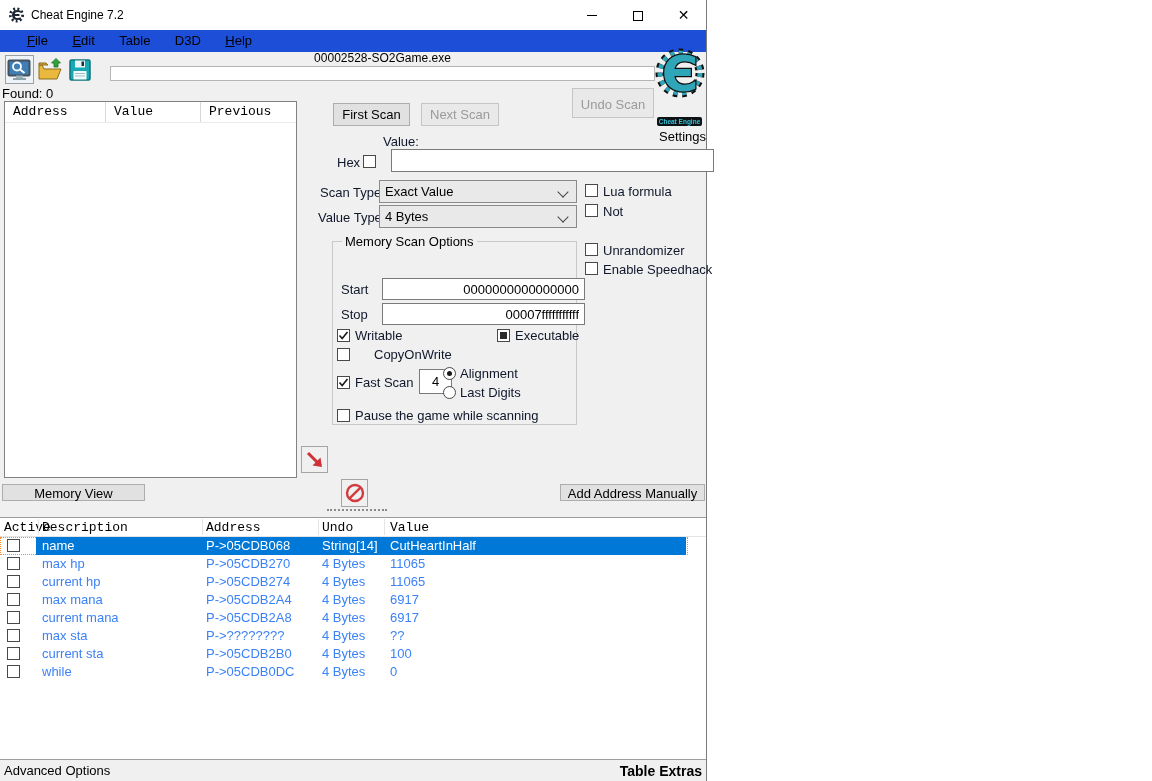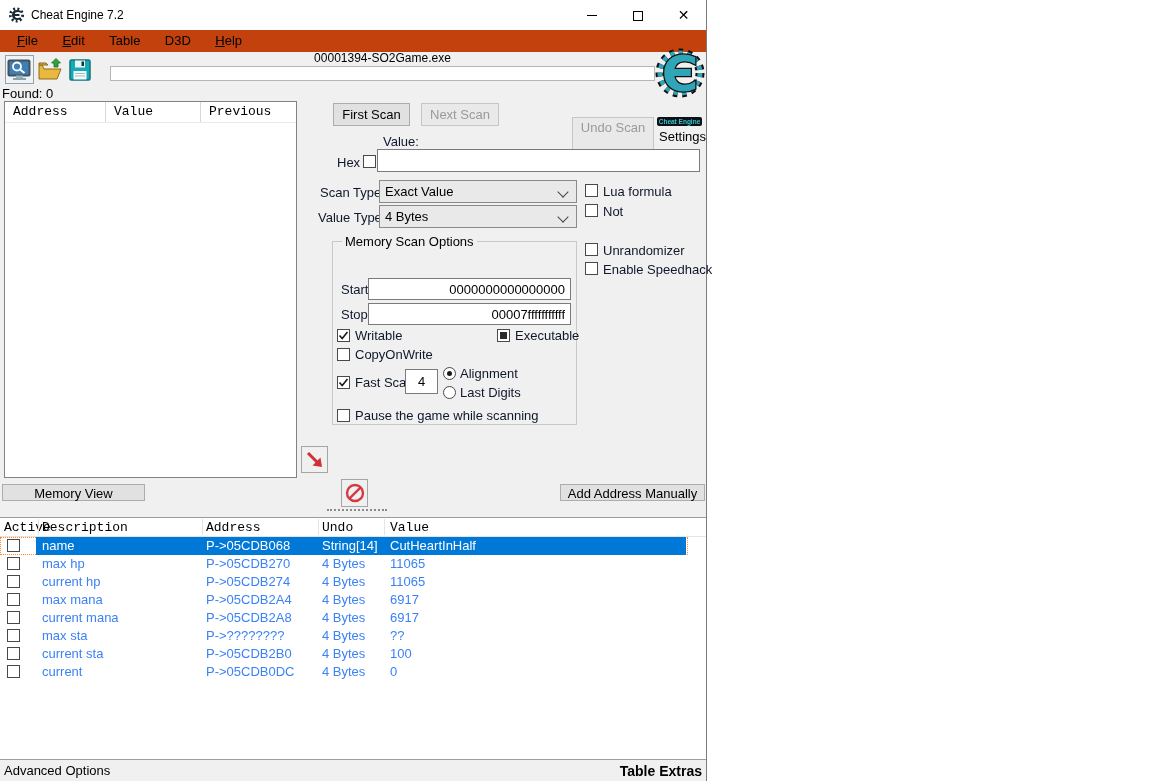--- a/index.html
+++ b/index.html
@@ -9,21 +9,21 @@
   
   .titlebar { position:absolute; left:0; top:0; width:706px; height:30px; background:#fff; }
   .title-icon { position:absolute; left:8px; top:6px; width:17px; height:18px; }
   .title-text { position:absolute; left:31px; top:8px; font-size:12px; color:#000; }
   .sysbtn { position:absolute; top:0; width:31px; height:30px; text-align:center; line-height:30px; color:#000; font-size:12px; }
   .sysbtn.min { left:576px; } .sysbtn.max { left:622px; } .sysbtn.close { left:668px; font-size:14px; }
   .minbar { display:inline-block; width:10px; height:1px; background:#000; vertical-align:middle; }
   .maxbox { display:inline-block; width:10px; height:10px; border:1px solid #000; vertical-align:middle; }
 
   
-  .menubar { position:absolute; left:0; top:30px; width:706px; height:22px; background:#c2410c; padding-left:7px; }
+  .menubar { position:absolute; left:0; top:30px; width:706px; height:22px; background:#1d4ed8; padding-left:17px; }
   .menu-item { display:inline-block; font-size:13px; padding:3px 10px 0 10px; height:22px; color:#000; }
   .menu-item.accel::first-letter { text-decoration:underline; }
 
   
   .tool-btn { position:absolute; top:55px; width:29px; height:29px; background:#f0f0f0; display:flex; align-items:center; justify-content:center; }
   .tool-btn.bordered { border:1px solid #9aa0a6; background:#eef3f8; }
   .proc-label { position:absolute; left:110px; top:51px; width:545px; text-align:center; font-size:12px; color:#000; }
   .progressbar { position:absolute; left:110px; top:66px; width:545px; height:15px; background:#fff; border:1px solid #b5b5b5; }
 
   
@@ -36,21 +36,21 @@
   .found-list { position:absolute; left:4px; top:101px; width:293px; height:377px; background:#fff; border:1px solid #828282; }
   .found-header { display:flex; height:21px; font-family:"Liberation Mono", monospace; font-size:13px; border-bottom:1px solid #eaeaea; }
   .found-header span { padding:2px 0 0 8px; }
   .fh-addr { width:101px; border-right:1px solid #d8d8d8; }
   .fh-val  { width:95px;  border-right:1px solid #d8d8d8; }
   .fh-prev { flex:1; }
 
   
   .button { position:absolute; background:#e1e1e1; border:1px solid #adadad; font-size:13px; color:#000; text-align:center; font-family:"Liberation Sans", sans-serif; }
   .button.disabled { background:#e9e9e9; border-color:#c5c5c5; color:#9a9a9a; }
-  .ti { position:absolute; background:#fff; border:1px solid #7a7a7a; font-size:13px; font-family:"Liberation Sans", sans-serif; padding:0 5px; color:#000; }
+  .ti { position:absolute; background:#fff; border:1px solid #7a7a7a; font-size:13px; font-family:"Liberation Sans", sans-serif; padding:0 5px; color:#000;margin-left:14px; }
   .label13 { position:absolute; font-size:13px; color:#0f172a; white-space:nowrap; }
 
   .combo { position:absolute; background:#e9e9e9; border:1px solid #8a8a8a; font-size:13px; color:#000; padding:3px 0 0 5px; }
   .combo .chev { position:absolute; right:9px; top:7px; width:8px; height:8px; border-right:1.5px solid #444; border-bottom:1.5px solid #444; transform:rotate(45deg); }
 
   .cb { position:absolute; width:13px; height:13px; background:#fff; border:1px solid #494949; }
   .cb svg { position:absolute; left:0; top:0; }
   .cb .indet { position:absolute; left:2px; top:2px; width:7px; height:7px; background:#2b2b2b; }
   .radio { position:absolute; width:13px; height:13px; background:#fff; border:1px solid #494949; border-radius:50%; }
   .radio.sel::after { content:''; position:absolute; left:3px; top:3px; width:5px; height:5px; background:#1a1a1a; border-radius:50%; }
@@ -127,21 +127,21 @@
   <div class="tool-btn" style="left:65px;">
     <svg width="24" height="24" viewBox="0 0 24 24">
       <rect x="2" y="2" width="20" height="20" rx="1.5" fill="#17aab4" stroke="#0c747c" stroke-width="1.5"></rect>
       <rect x="7" y="2.5" width="10" height="7" fill="#e8f6f7"></rect>
       <rect x="13.5" y="3.5" width="2.5" height="4.5" fill="#14323a"></rect>
       <rect x="5.5" y="13" width="13" height="8.5" fill="#f4fbfc"></rect>
       <line x1="7" y1="15.5" x2="17" y2="15.5" stroke="#9fbec4" stroke-width="1"></line>
       <line x1="7" y1="18" x2="17" y2="18" stroke="#9fbec4" stroke-width="1"></line>
     </svg>
   </div>
-  <div class="proc-label">00001394-SO2Game.exe</div>
+  <div class="proc-label">00002528-SO2Game.exe</div>
   <div class="progressbar"></div>
 
   <div class="logo-wrap">
     <svg width="55" height="62" viewBox="0 0 55 62">
       <circle cx="28" cy="29" r="20" fill="none" stroke="#101010" stroke-width="9" stroke-dasharray="4 4.4"></circle>
       <circle cx="28" cy="29" r="20" fill="none" stroke="#2fa5b8" stroke-width="5" stroke-dasharray="4 4.4"></circle>
       <text x="28" y="47" text-anchor="middle" font-family="DejaVu Sans, sans-serif" font-weight="bold" font-size="50" fill="#2fa5b8" stroke="#101010" stroke-width="2.5" paint-order="stroke">Є</text>
     </svg>
     <div class="logo-badge">Cheat Engine</div>
     <div class="settings-label">Settings</div>
@@ -151,21 +151,21 @@
   <div class="found-list">
     <div class="found-header">
       <span class="fh-addr">Address</span>
       <span class="fh-val">Value</span>
       <span class="fh-prev">Previous</span>
     </div>
   </div>
 
   <div class="button" style="left:333px; top:103px; width:77px; height:23px; padding-top:3px;">First Scan</div>
   <div class="button disabled" style="left:421px; top:103px; width:78px; height:23px; padding-top:3px;">Next Scan</div>
-  <div class="button disabled" style="left:572px; top:117px; width:82px; height:40px; padding-top:2px;">Undo Scan</div>
+  <div class="button disabled" style="left:572px; top:88px; width:82px; height:30px; padding-top:8px;">Undo Scan</div>
 
   <div class="label13" style="left:383px; top:134px;">Value:</div>
   <div class="label13" style="left:337px; top:155px;">Hex</div>
   <span class="cb" style="left:363px; top:155px;"></span>
   <input class="ti" style="left: 377px; top: 149px; width: 323px; height: 23px;" value="">
 
   <div class="label13" style="left:320px; top:185px; width:57px; text-align:right;">Scan Type</div>
   <div class="combo" style="left:379px; top:180px; width:198px; height:23px;">
     <span>Exact Value</span><span class="chev"></span>
   </div>
@@ -194,21 +194,21 @@
     <svg width="11" height="11" viewBox="0 0 11 11">
         <polyline points="1.5,5.5 4.2,8.5 9.5,2" fill="none" stroke="#1a1a1a" stroke-width="1.6"></polyline>
       </svg>
   </span>
   <div class="label13" style="left:355px; top:328px;">Writable</div>
   <span class="cb" style="left:497px; top:329px;">
       <span class="indet"></span>
     </span>
   <div class="label13" style="left:515px; top:328px;">Executable</div>
   <span class="cb" style="left:337px; top:348px;"></span>
-  <div class="label13" style="left:355px; top:347px;">CopyOnWrite</div>
+  <div class="label13" style="left:374px; top:347px;">CopyOnWrite</div>
 
   <span class="cb" style="left:337px; top:376px;">
     <svg width="11" height="11" viewBox="0 0 11 11">
         <polyline points="1.5,5.5 4.2,8.5 9.5,2" fill="none" stroke="#1a1a1a" stroke-width="1.6"></polyline>
       </svg>
   </span>
   <div class="label13" style="left:355px; top:375px;">Fast Scan</div>
   <input class="ti" style="left: 405px; top: 369px; width: 33px; height: 25px; text-align: center;" value="4">
   <span class="radio sel" style="left:443px; top:367px;"></span>
   <div class="label13" style="left:460px; top:366px;">Alignment</div>
@@ -300,21 +300,21 @@
     <span class="hl"></span>
     <span class="cb"></span>
     <span class="c c-desc">current sta</span>
     <span class="c c-addr">P-&gt;05CDB2B0</span>
     <span class="c c-type">4 Bytes</span>
     <span class="c c-val">100</span>
   </div>
         <div class="arow">
     <span class="hl"></span>
     <span class="cb"></span>
-    <span class="c c-desc">current</span>
+    <span class="c c-desc">while</span>
     <span class="c c-addr">P-&gt;05CDB0DC</span>
     <span class="c c-type">4 Bytes</span>
     <span class="c c-val">0</span>
   </div>
       </div>
 
   </div>
 
   <div class="footer">
     <span class="adv">Advanced Options</span>

